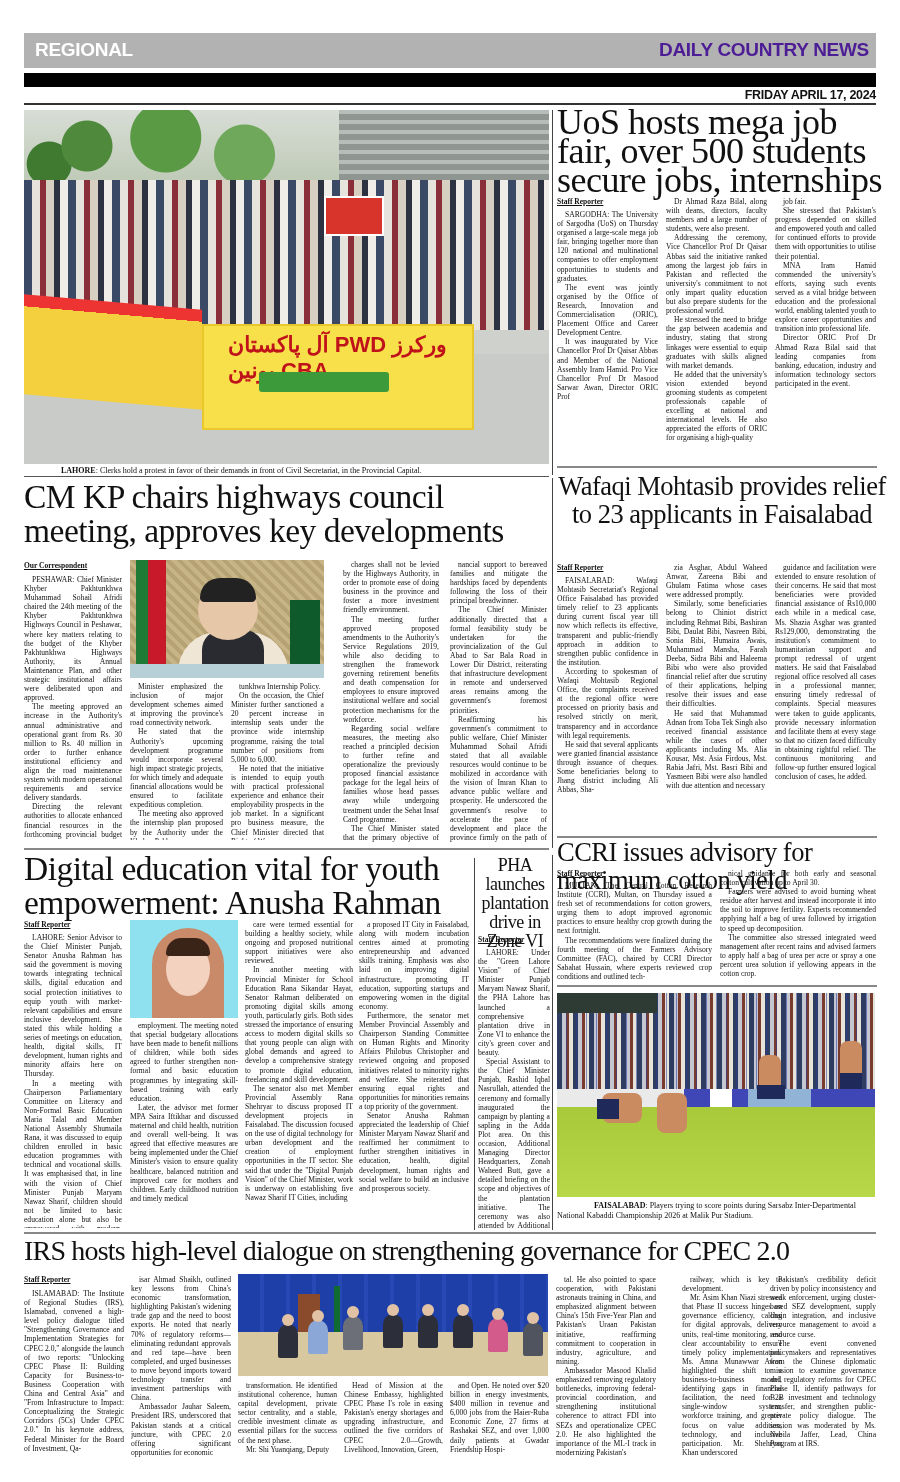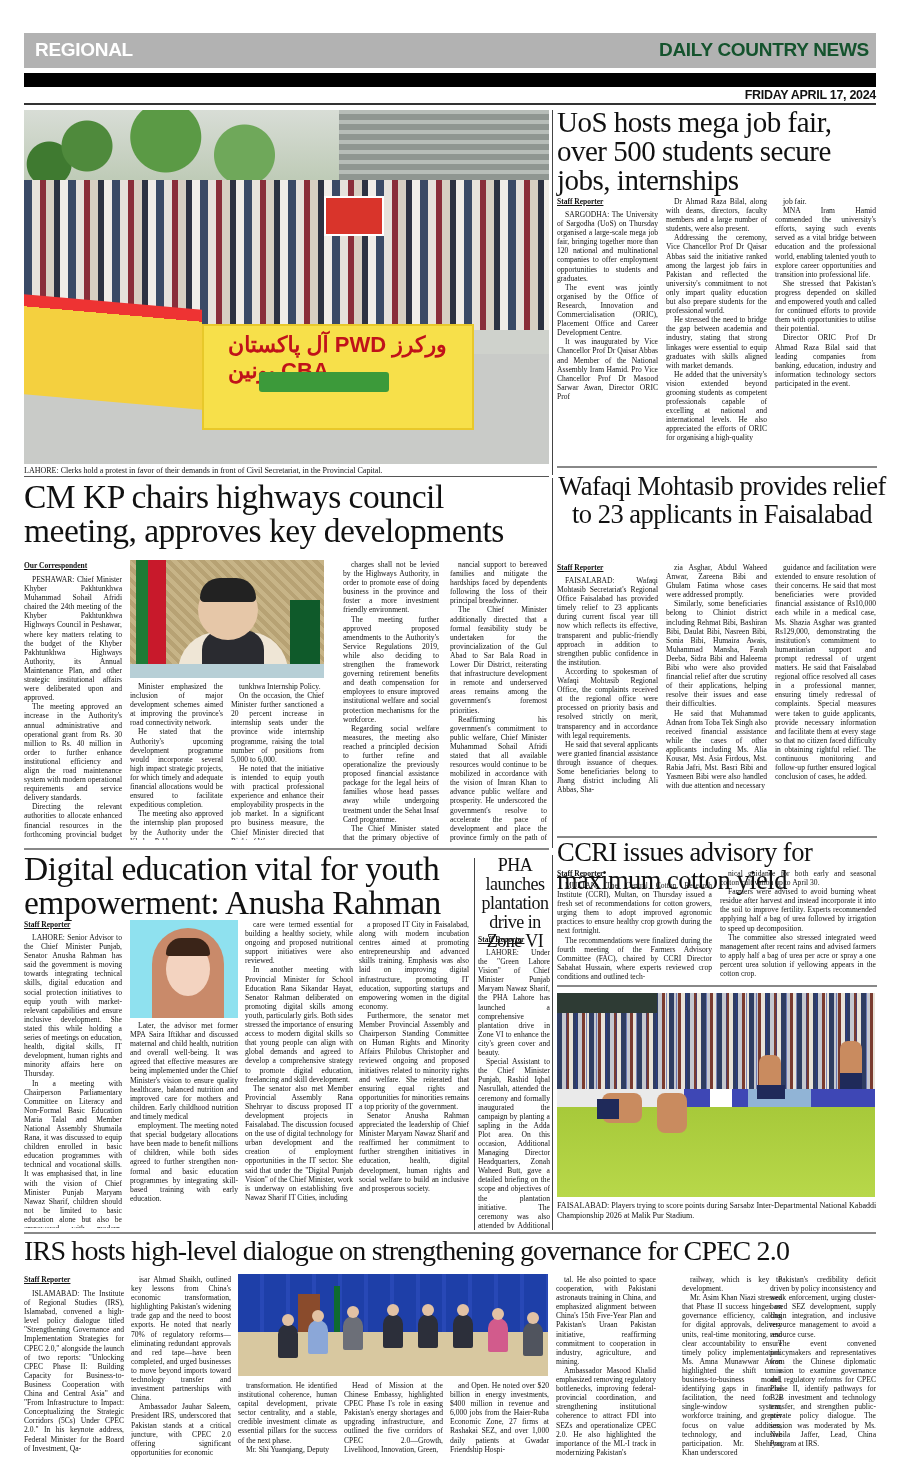--- a/index.html
+++ b/index.html
@@ -1,31 +1,31 @@
 <!DOCTYPE html>
 <html><head>
 <meta charset="utf-8">
 <style>
   * { box-sizing: border-box; margin: 0; padding: 0; }
   html, body { width: 900px; height: 1482px; background: #ffffff; overflow: hidden; }
   body { position: relative; font-family: "Liberation Serif", serif; color: #111; }
 
   .masthead { position: absolute; left: 24px; top: 33px; width: 852px; height: 35px; background: #b2b2b2; }
   .masthead .sec { position: absolute; left: 11px; top: 6px; font-family: "Liberation Sans", sans-serif; font-weight: bold; font-size: 19px; color: #fff; letter-spacing: -0.3px; }
-  .masthead .paper { position: absolute; right: 7px; top: 6px; font-family: "Liberation Sans", sans-serif; font-weight: bold; font-size: 19px; color: #14532d; letter-spacing: -0.3px; }
+  .masthead .paper { position: absolute; right: 7px; top: 6px; font-family: "Liberation Sans", sans-serif; font-weight: bold; font-size: 19px; color: #4c1d95; letter-spacing: -0.3px; }
   .blackbar { position: absolute; left: 24px; top: 73px; width: 852px; height: 14px; background: #000; }
   .dateline { position: absolute; right: 24px; top: 88px; font-family: "Liberation Sans", sans-serif; font-weight: bold; font-size: 12.5px; letter-spacing: -0.3px; }
   .dateline-rule { position: absolute; left: 24px; top: 103px; width: 852px; height: 2px; background: #333; }
 
   .vrule { position: absolute; width: 1px; background: #444; }
   .hrule { position: absolute; height: 2px; background: #888; }
 
   .photo { position: absolute; overflow: hidden; }
   .caption { position: absolute; font-size: 8px; line-height: 9.5px; }
-  .caption b { font-weight: normal; }
+  .caption b { font-weight: bold; margin-left: 37px; }
 
   .headline { position: absolute; font-family: "Liberation Serif", serif; font-weight: normal; color: #111; letter-spacing: -0.5px; }
   .byline { position: absolute; font-size: 7.5px; font-weight: bold; text-decoration: underline; }
   .col { position: absolute; font-size: 7.6px; line-height: 9.1px; text-align: justify; hyphens: auto; overflow: hidden; }
   .col p { text-indent: 8px; }
 
   
   .p-sky { position:absolute; left:0; top:0; width:100%; height:85px; background: linear-gradient(#d8ddd6,#b9c7b0); }
   .p-trees { position:absolute; left:0; top:0; width:60%; height:90px; background: radial-gradient(circle at 20% 40%, #4f8a3c 0 25px, transparent 26px), radial-gradient(circle at 45% 30%, #5b9a45 0 35px, transparent 36px), radial-gradient(circle at 70% 50%, #6fa85a 0 30px, transparent 31px), radial-gradient(circle at 8% 60%, #3f7a30 0 22px, transparent 23px); }
   .p-bldg { position:absolute; right:0; top:0; width:40%; height:90px; background: repeating-linear-gradient(0deg, #8f9691 0 6px, #b7bdb8 6px 10px); }
@@ -97,37 +97,37 @@
   <div class="p-banner2">
     <span class="t">آل پاکستان PWD ورکرز یونین CBA</span>
     <span class="g"></span>
   </div>
 </div>
 <div class="caption" style="left:24px; top:466px; width:525px;">
   <b>LAHORE</b><span>: Clerks hold a protest in favor of their demands in front of Civil Secretariat, in the Provincial Capital.</span>
 </div>
 <div class="hrule" style="left:24px; top:476px; width:525px; height:1px; background:#555;"></div>
 
-<div class="headline" style="left:557px; top:108px; width:330px; font-size:29px; line-height:29px;">UoS hosts mega job fair, over 500 students secure jobs, internships</div>
+<div class="headline" style="left:557px; top:108px; width:330px; font-size:36px; line-height:29px;">UoS hosts mega job fair, over 500 students secure jobs, internships</div>
 <div class="byline" style="left:557px; top:197px;">Staff Reporter</div>
 <div class="col" style="left:557px; top:210px; width:101px; height:252px;">
     <p>SARGODHA: The University of Sargodha (UoS) on Thursday organised a large-scale mega job fair, bringing together more than 120 national and multinational companies to offer employment opportunities to students and graduates.</p>
     <p>The event was jointly organised by the Office of Research, Innovation and Commercialisation (ORIC), Placement Office and Career Development Centre.</p>
     <p>It was inaugurated by Vice Chancellor Prof Dr Qaisar Abbas and Member of the National Assembly Iram Hamid. Pro Vice Chancellor Prof Dr Masood Sarwar Awan, Director ORIC Prof</p>
   </div>
 <div class="col" style="left:666px; top:197px; width:101px; height:265px;">
     <p>Dr Ahmad Raza Bilal, along with deans, directors, faculty members and a large number of students, were also present.</p>
     <p>Addressing the ceremony, Vice Chancellor Prof Dr Qaisar Abbas said the initiative ranked among the largest job fairs in Pakistan and reflected the university's commitment to not only impart quality education but also prepare students for the professional world.</p>
     <p>He stressed the need to bridge the gap between academia and industry, stating that strong linkages were essential to equip graduates with skills aligned with market demands.</p>
     <p>He added that the university's vision extended beyond grooming students as competent professionals capable of excelling at national and international levels. He also appreciated the efforts of ORIC for organising a high-quality</p>
   </div>
 <div class="col" style="left:775px; top:197px; width:101px; height:265px;">
     <p>job fair.</p>
+    <p>She stressed that Pakistan's progress depended on skilled and empowered youth and called for continued efforts to provide them with opportunities to utilise their potential.</p>
     <p>MNA Iram Hamid commended the university's efforts, saying such events served as a vital bridge between education and the professional world, enabling talented youth to explore career opportunities and transition into professional life.</p>
-    <p>She stressed that Pakistan's progress depended on skilled and empowered youth and called for continued efforts to provide them with opportunities to utilise their potential.</p>
     <p>Director ORIC Prof Dr Ahmad Raza Bilal said that leading companies from banking, education, industry and information technology sectors participated in the event.</p>
   </div>
 <div class="hrule" style="left:557px; top:466px; width:320px;"></div>
 
 <div class="headline" style="left:24px; top:480px; width:525px; font-size:33.5px; line-height:34px;">CM KP chairs highways council meeting, approves key developments</div>
 <div class="byline" style="left:24px; top:561px;">Our Correspondent</div>
 <div class="col" style="left:24px; top:575px; width:98px; height:265px;">
     <p>PESHAWAR: Chief Minister Khyber Pakhtunkhwa Muhammad Sohail Afridi chaired the 24th meeting of the Khyber Pakhtunkhwa Highways Council in Peshawar, where key matters relating to the budget of the Khyber Pakhtunkhwa Highways Authority, its Annual Maintenance Plan, and other strategic institutional affairs were deliberated upon and approved.</p>
     <p>The meeting approved an increase in the Authority's annual administrative and operational grant from Rs. 30 million to Rs. 40 million in order to further enhance institutional efficiency and align the road maintenance system with modern operational requirements and service delivery standards.</p>
     <p>Directing the relevant authorities to allocate enhanced financial resources in the forthcoming provincial budget for the Highways Authority, the Chief</p>
@@ -219,22 +219,22 @@
     <p>LAHORE: Senior Advisor to the Chief Minister Punjab, Senator Anusha Rahman has said the government is moving towards integrating technical skills, digital education and social protection initiatives to equip youth with market-relevant capabilities and ensure inclusive development. She stated this while holding a series of meetings on education, health, digital skills, IT development, human rights and minority affairs here on Thursday.</p>
     <p>In a meeting with Chairperson Parliamentary Committee on Literacy and Non-Formal Basic Education Maria Talal and Member National Assembly Shumaila Rana, it was discussed to equip children enrolled in basic education programmes with technical and vocational skills. It was emphasised that, in line with the vision of Chief Minister Punjab Maryam Nawaz Sharif, children should not be limited to basic education alone but also be empowered with modern, market-relevant skills to secure dignified</p>
   </div>
 <div class="photo" style="left:130px; top:920px; width:108px; height:98px;">
   <div class="an-bg"></div>
   <div class="an-scarf"></div>
   <div class="an-face"></div>
   <div class="an-hair"></div>
 </div>
 <div class="col" style="left:130px; top:1021px; width:108px; height:207px;">
+    <p>employment. The meeting noted that special budgetary allocations have been made to benefit millions of children, while both sides agreed to further strengthen non-formal and basic education programmes by integrating skill-based training with early education.</p>
     <p>Later, the advisor met former MPA Saira Iftikhar and discussed maternal and child health, nutrition and overall well-being. It was agreed that effective measures are being implemented under the Chief Minister's vision to ensure quality healthcare, balanced nutrition and improved care for mothers and children. Early childhood nutrition and timely medical</p>
-    <p>employment. The meeting noted that special budgetary allocations have been made to benefit millions of children, while both sides agreed to further strengthen non-formal and basic education programmes by integrating skill-based training with early education.</p>
   </div>
 <div class="col" style="left:245px; top:920px; width:108px; height:308px;">
     <p>care were termed essential for building a healthy society, while ongoing and proposed nutritional support initiatives were also reviewed.</p>
     <p>In another meeting with Provincial Minister for School Education Rana Sikandar Hayat, Senator Rahman deliberated on promoting digital skills among youth, particularly girls. Both sides stressed the importance of ensuring access to modern digital skills so that young people can align with global demands and agreed to develop a comprehensive strategy to promote digital education, freelancing and skill development.</p>
     <p>The senator also met Member Provincial Assembly Rana Shehryar to discuss proposed IT development projects in Faisalabad. The discussion focused on the use of digital technology for urban development and the creation of employment opportunities in the IT sector. She said that under the "Digital Punjab Vision" of the Chief Minister, work is underway on establishing five Nawaz Sharif IT Cities, including</p>
   </div>
 <div class="col" style="left:359px; top:920px; width:110px; height:308px;">
     <p>a proposed IT City in Faisalabad, along with modern incubation centres aimed at promoting entrepreneurship and advanced skills training. Emphasis was also laid on improving digital infrastructure, promoting IT education, supporting startups and empowering women in the digital economy.</p>
     <p>Furthermore, the senator met Member Provincial Assembly and Chairperson Standing Committee on Human Rights and Minority Affairs Philobus Christopher and reviewed ongoing and proposed initiatives related to minority rights and welfare. She reiterated that ensuring equal rights and opportunities for minorities remains a top priority of the government.</p>
     <p>Senator Anusha Rahman appreciated the leadership of Chief Minister Maryam Nawaz Sharif and reaffirmed her commitment to further strengthen initiatives in education, health, digital development, human rights and social welfare to build an inclusive and prosperous society.</p>

